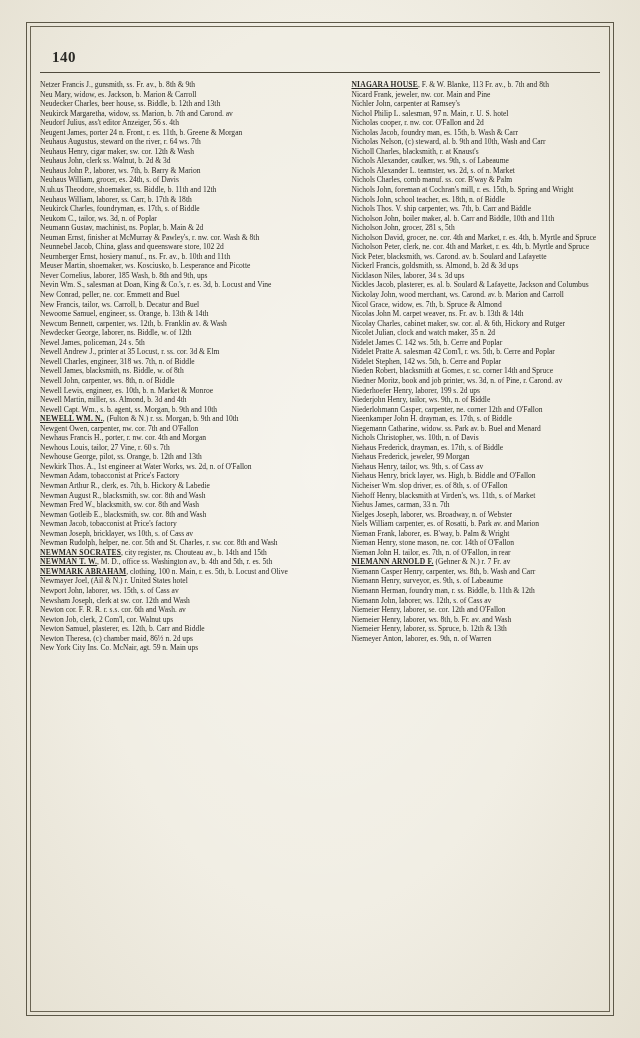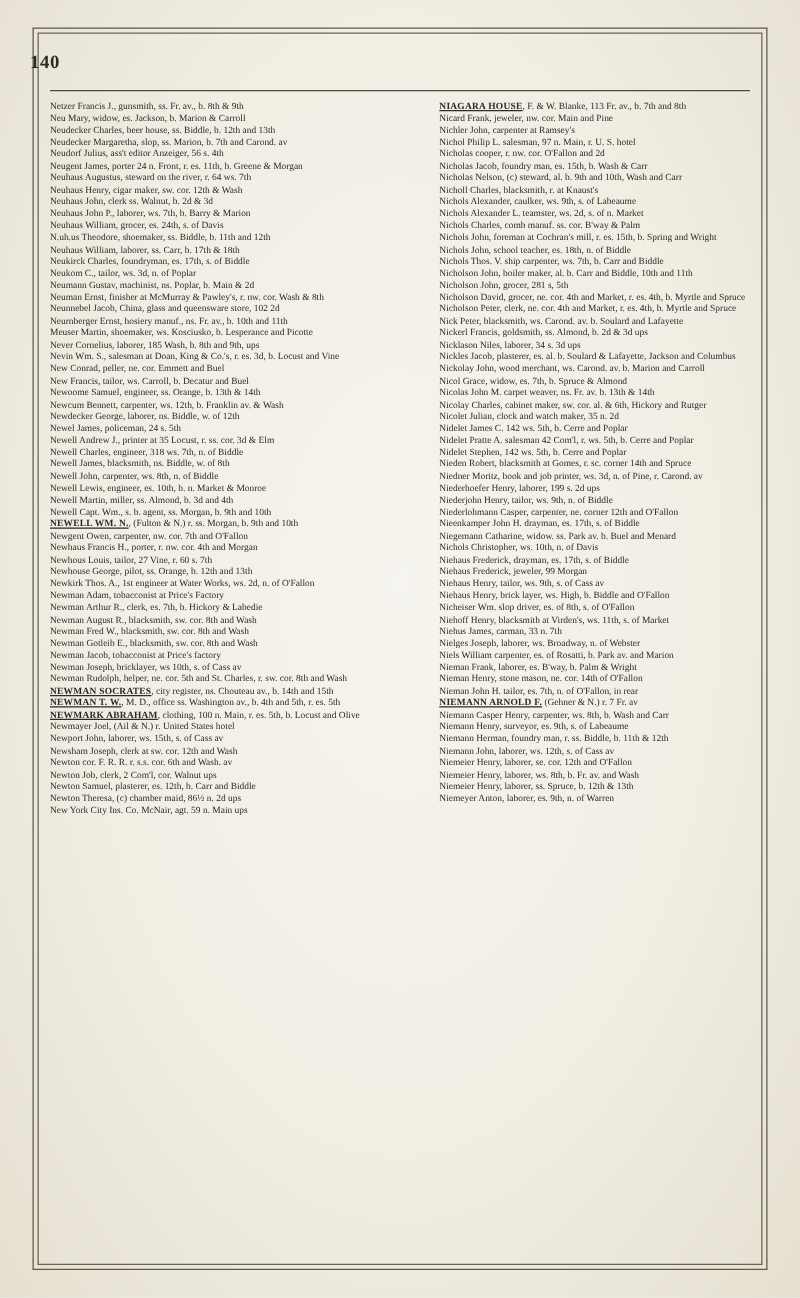--- a/index.html
+++ b/index.html
@@ -38,26 +38,26 @@
     box-sizing: border-box;
   }
   .frame-inner {
     position: absolute;
     inset: 3px;
     border: 0.8px solid #6a6453;
     box-sizing: border-box;
   }
   .header {
     position: absolute;
-    left: 24px;
+    left: 52px;
     top: 42px;
     width: 560px;
     height: 24px;
     display: flex;
-    align-items: flex-start;
+    align-items: flex-end;
   }
   .folio {
     font-size: 15px;
     letter-spacing: 0.5px;
     font-weight: bold;
     width: 60px;
   }
   .running-title {
     flex: 1;
     text-align: center;
@@ -124,21 +124,21 @@
     <div class="folio">140</div>
   </div>
 
   <div class="rule"></div>
 
   <div class="columns">
     <div class="col" id="col-left">
         <p class="entry">Netzer Francis J., gunsmith, ss. Fr. av., b. 8th &amp; 9th</p>
         <p class="entry">Neu Mary, widow, es. Jackson, b. Marion &amp; Carroll</p>
         <p class="entry">Neudecker Charles, beer house, ss. Biddle, b. 12th and 13th</p>
-        <p class="entry">Neudecker Margaretha, slop, ss. Marion, b. 7th and Carond. av</p>
+        <p class="entry">Neukirck Margaretha, widow, ss. Marion, b. 7th and Carond. av</p>
         <p class="entry">Neudorf Julius, ass't editor Anzeiger, 56 s. 4th</p>
         <p class="entry">Neugent James, porter 24 n. Front, r. es. 11th, b. Greene &amp; Morgan</p>
         <p class="entry">Neuhaus Augustus, steward on the river, r. 64 ws. 7th</p>
         <p class="entry">Neuhaus Henry, cigar maker, sw. cor. 12th &amp; Wash</p>
         <p class="entry">Neuhaus John, clerk ss. Walnut, b. 2d &amp; 3d</p>
         <p class="entry">Neuhaus John P., laborer, ws. 7th, b. Barry &amp; Marion</p>
         <p class="entry">Neuhaus William, grocer, es. 24th, s. of Davis</p>
         <p class="entry">N.uh.us Theodore, shoemaker, ss. Biddle, b. 11th and 12th</p>
         <p class="entry">Neuhaus William, laborer, ss. Carr, b. 17th &amp; 18th</p>
         <p class="entry">Neukirck Charles, foundryman, es. 17th, s. of Biddle</p>

